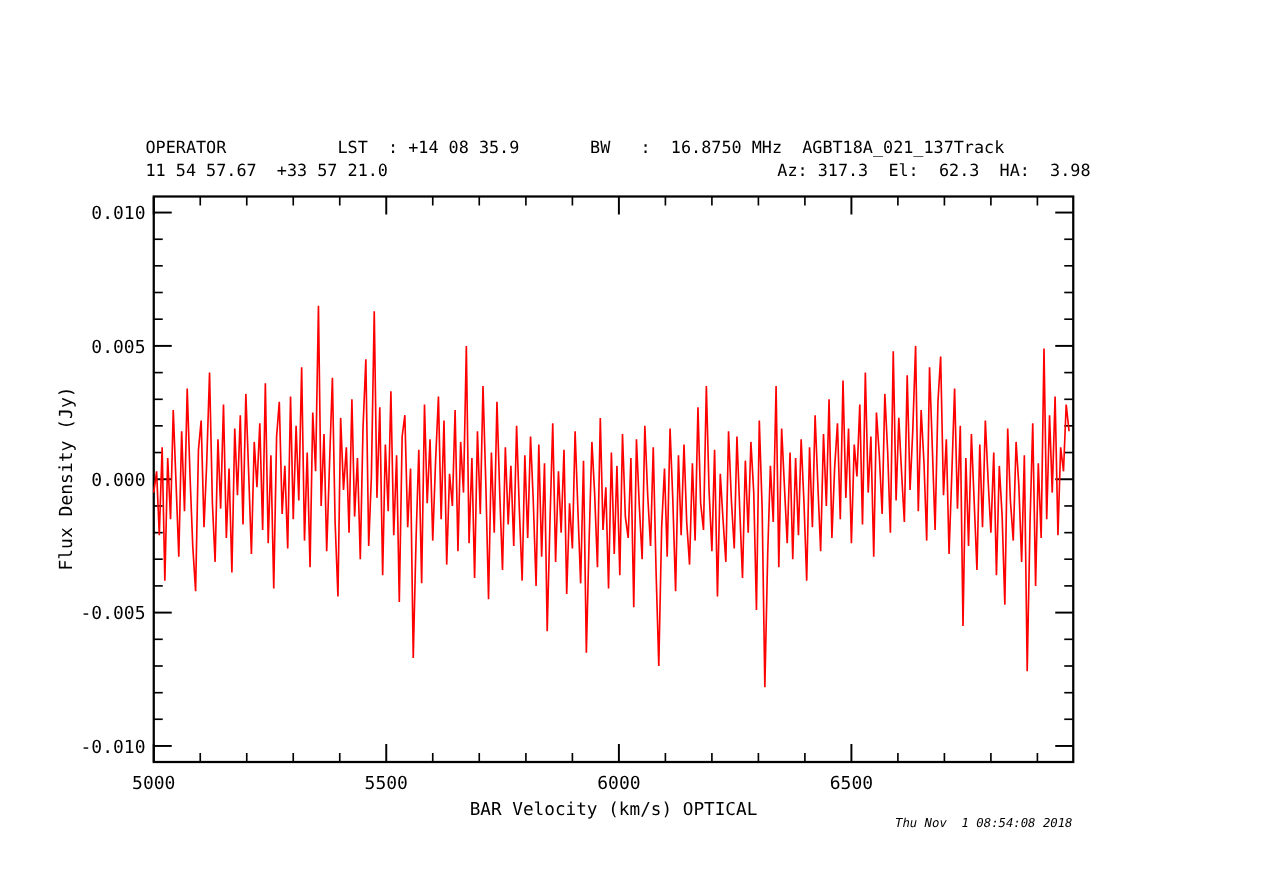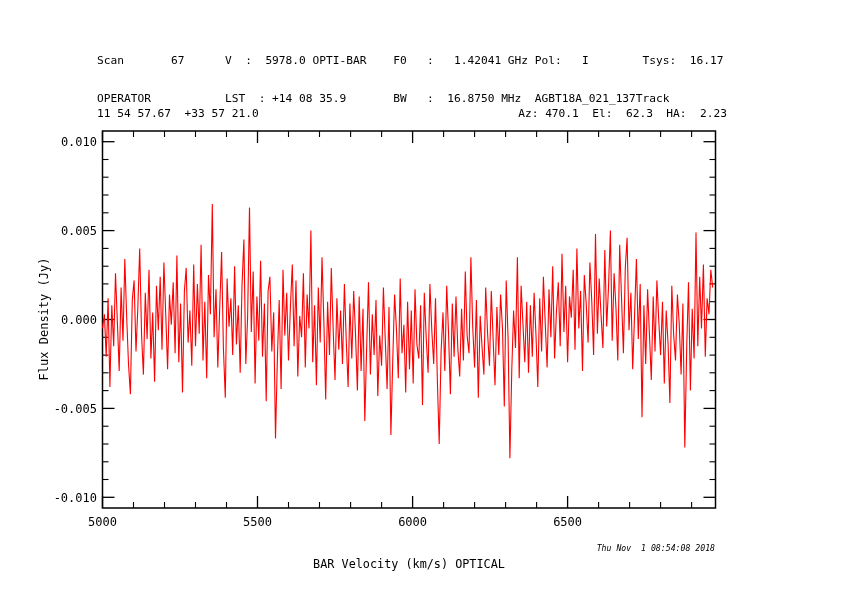--- a/index.html
+++ b/index.html
@@ -15,21 +15,21 @@
   .source {
     position:absolute; left:396px; top:101px; transform:translateX(-50%);
     font-family:"DejaVu Sans Mono", monospace; font-size:19px; letter-spacing:0.5px;
   }
   .azel {
     position:absolute; left:auto; right:115px; top:107px; margin:0; white-space:pre;
     font-family:"DejaVu Sans Mono", monospace; font-size:11.2px; color:#000;
   }
   .xlabel {
     position:absolute; left:409px; top:532px; transform:translateX(-50%);
-    font-family:"DejaVu Sans Mono", monospace; font-size:11.8px; white-space:nowrap;margin-top:25px;
+    font-family:"DejaVu Sans Mono", monospace; font-size:11.8px; white-space:nowrap;
   }
   .ylabel {
     position:absolute; left:44px; top:319px;
     transform:translate(-50%,-50%) rotate(-90deg);
     font-family:"DejaVu Sans Mono", monospace; font-size:12px; white-space:nowrap;
   }
   .timestamp {
     position:absolute; right:127px; top:543px;
     font-family:"DejaVu Sans Mono", monospace; font-size:8.2px; white-space:pre;font-style:italic;
   }
@@ -133,23 +133,22 @@
         <line x1="102.5" y1="195.0" x2="108.5" y2="195.0" stroke="#000" stroke-width="1.1"></line>
         <line x1="715.5" y1="195.0" x2="709.5" y2="195.0" stroke="#000" stroke-width="1.1"></line>
         <line x1="102.5" y1="177.2" x2="108.5" y2="177.2" stroke="#000" stroke-width="1.1"></line>
         <line x1="715.5" y1="177.2" x2="709.5" y2="177.2" stroke="#000" stroke-width="1.1"></line>
         <line x1="102.5" y1="159.5" x2="108.5" y2="159.5" stroke="#000" stroke-width="1.1"></line>
         <line x1="715.5" y1="159.5" x2="709.5" y2="159.5" stroke="#000" stroke-width="1.1"></line>
       </g>
       <polyline points="102.5,328.4 104.4,314.2 106.2,356.8 108.1,298.2 109.9,387.1 111.8,305.3 113.7,346.2 115.5,273.3 117.4,323.1 119.2,371.1 121.1,287.5 123.0,340.8 124.8,259.0 126.7,317.7 128.5,364.0 130.4,394.2 132.3,299.9 134.1,280.4 136.0,351.5 137.8,308.8 139.7,248.4 141.6,335.5 143.4,374.6 145.3,292.8 147.1,339.1 149.0,269.7 150.9,358.6 152.7,312.4 154.6,381.7 156.5,285.7 158.3,330.2 160.2,276.8 162.0,349.7 163.9,262.6 165.8,315.9 167.6,369.3 169.5,294.6 171.3,324.8 173.2,282.2 175.1,353.3 176.9,255.5 178.8,362.2 180.6,303.5 182.5,392.4 184.4,291.0 186.2,267.9 188.1,342.6 189.9,310.6 191.8,365.7 193.7,264.4 195.5,346.2 197.4,283.9 199.2,333.7 201.1,244.8 203.0,360.4 204.8,301.7 206.7,378.2 208.5,275.0 210.4,314.2 212.3,203.9 214.1,337.3 216.0,289.3 217.8,367.5 219.7,308.8 221.6,251.9 223.4,348.0 225.3,397.7 227.1,278.6 229.0,326.6 230.9,298.2 232.7,355.1 234.6,266.2 236.4,344.4 238.3,305.3 240.2,372.8 242.0,285.7 243.9,239.5 245.8,364.0 247.6,317.7 249.5,207.5 251.3,331.9 253.2,271.5 255.1,383.5 256.9,296.4 258.8,340.8 260.6,260.8 262.5,356.8 264.4,303.5 266.2,401.3 268.1,291.0 269.9,276.8 271.8,351.5 273.7,312.4 275.5,438.6 277.4,358.6 279.2,299.9 281.1,388.9 283.0,269.7 284.8,335.5 286.7,292.8 288.5,360.4 290.4,307.1 292.3,264.4 294.1,346.2 296.0,280.4 297.8,376.4 299.7,315.9 301.6,337.3 303.4,273.3 305.3,367.5 307.1,294.6 309.0,328.4 310.9,230.6 312.7,362.2 314.6,305.3 316.4,385.3 318.3,287.5 320.2,342.6 322.0,257.3 323.9,323.1 325.7,399.5 327.6,301.7 329.5,355.1 331.3,267.9 333.2,330.2 335.0,380.0 336.9,298.2 338.8,349.7 340.6,310.6 342.5,364.0 344.4,283.9 346.2,339.1 348.1,387.1 349.9,303.5 351.8,358.6 353.7,291.0 355.5,333.7 357.4,390.6 359.2,296.4 361.1,371.1 363.0,308.8 364.8,420.9 366.7,346.2 368.5,282.2 370.4,374.6 372.3,314.2 374.1,355.1 376.0,299.9 377.8,396.0 379.7,335.5 381.6,365.7 383.4,287.5 385.3,340.8 387.1,388.9 389.0,307.1 390.9,435.1 392.7,362.2 394.6,294.6 396.4,328.4 398.3,378.2 400.2,278.6 402.0,353.3 403.9,324.8 405.7,392.4 407.6,301.7 409.5,369.3 411.3,310.6 413.2,383.5 415.0,289.3 416.9,344.4 418.8,358.6 420.6,305.3 422.5,404.9 424.3,292.8 426.2,337.3 428.1,372.8 429.9,283.9 431.8,330.2 433.7,364.0 435.5,298.2 437.4,381.7 439.2,444.0 441.1,351.5 443.0,312.4 444.8,371.1 446.7,285.7 448.5,331.9 450.4,394.2 452.3,303.5 454.1,356.8 456.0,296.4 457.8,348.0 459.7,376.4 461.6,308.8 463.4,360.4 465.3,271.5 467.1,335.5 469.0,353.3 470.9,257.3 472.7,326.6 474.6,367.5 476.4,299.9 478.3,397.7 480.2,315.9 482.0,346.2 483.9,374.6 485.7,287.5 487.6,333.7 489.5,365.7 491.3,291.0 493.2,340.8 495.0,385.3 496.9,307.1 498.8,355.1 500.6,294.6 502.5,328.4 504.3,406.6 506.2,280.4 508.1,339.1 509.9,458.2 511.8,369.3 513.6,310.6 515.5,348.0 517.4,257.3 519.2,378.2 521.1,285.7 522.9,323.1 524.8,362.2 526.7,301.7 528.5,372.8 530.4,305.3 532.3,356.8 534.1,292.8 536.0,335.5 537.8,387.1 539.7,298.2 541.6,351.5 543.4,276.8 545.3,324.8 547.1,367.5 549.0,289.3 550.9,337.3 552.7,266.2 554.6,358.6 556.4,312.4 558.3,282.2 560.2,346.2 562.0,253.7 563.9,331.9 565.7,285.7 567.6,362.2 569.5,296.4 571.3,317.7 573.2,269.7 575.0,349.7 576.9,248.4 578.8,328.4 580.6,291.0 582.5,371.1 584.3,275.0 586.2,303.5 588.1,342.6 589.9,262.6 591.8,301.7 593.6,355.1 595.5,234.1 597.4,333.7 599.2,278.6 601.1,315.9 602.9,348.0 604.8,250.1 606.7,326.6 608.5,287.5 610.4,230.6 612.2,340.8 614.1,273.3 616.0,308.8 617.8,360.4 619.7,244.8 621.6,299.9 623.4,353.3 625.3,267.9 627.1,237.7 629.0,330.2 630.9,292.8 632.7,369.3 634.6,314.2 636.4,259.0 638.3,339.1 640.2,283.9 642.0,417.3 643.9,305.3 645.7,364.0 647.6,289.3 649.5,335.5 651.3,380.0 653.2,296.4 655.0,351.5 656.9,280.4 658.8,321.3 660.6,355.1 662.5,301.7 664.3,383.5 666.2,310.6 668.1,344.4 669.9,403.1 671.8,285.7 673.6,333.7 675.5,360.4 677.4,294.6 679.2,323.1 681.1,374.6 682.9,303.5 684.8,447.5 686.7,348.0 688.5,282.2 690.4,390.6 692.2,308.8 694.1,358.6 696.0,232.4 697.8,346.2 699.7,276.8 701.5,328.4 703.4,264.4 705.3,356.8 707.1,298.2 709.0,314.2 710.8,269.7 712.7,287.5" fill="none" stroke="#ff0000" stroke-width="1.1"></polyline>
     </svg>
 
-  <pre class="hline" style="top:55px">Scan       67      V  :  5978.0 OPTI-BAR    F0   :   1.42041 GHz Pol:   I        Tsys:  16.17</pre>
   <pre class="hline" style="top:93px">OPERATOR           LST  : +14 08 35.9       BW   :  16.8750 MHz  AGBT18A_021_137Track</pre>
 
   <pre class="hline" style="top:108px">11 54 57.67  +33 57 21.0</pre>
-  <pre class="azel">Az: 470.1  El:  62.3  HA:  2.23</pre>
+  <pre class="azel">Az: 317.3  El:  62.3  HA:  3.98</pre>
 
   <div class="xlabel">BAR Velocity (km/s) OPTICAL</div>
   <div class="ylabel">Flux Density (Jy)</div>
 
   <div class="timestamp">Thu Nov  1 08:54:08 2018</div>
 </div>
 
 </body></html>

